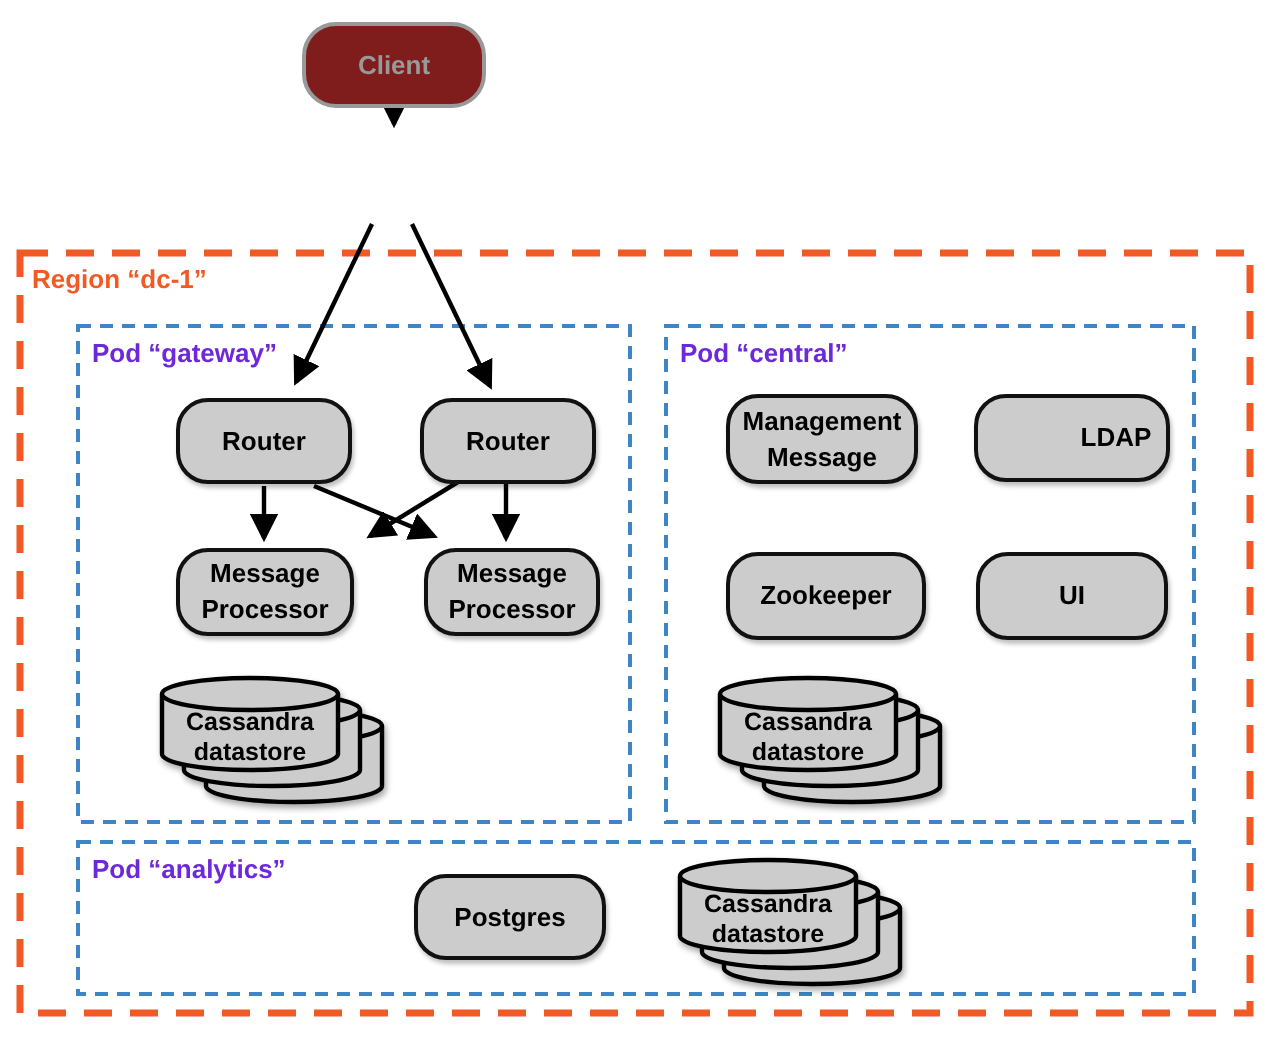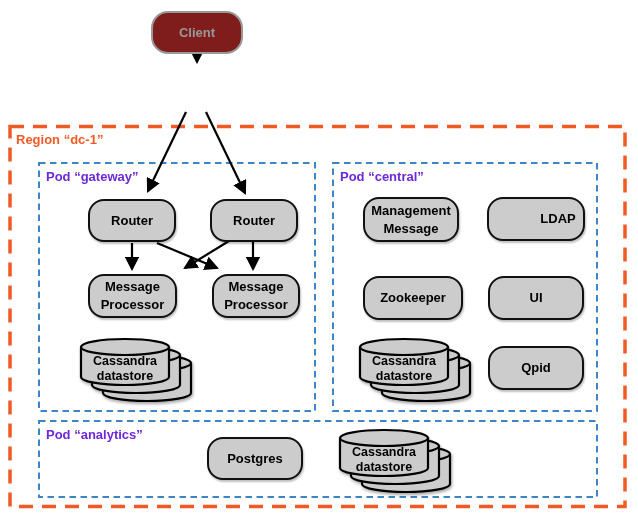--- a/index.html
+++ b/index.html
@@ -87,23 +87,20 @@
   </div>
   <div class="node" style="left:487px;top:197px;width:98px;height:44px;padding-left:44px;">
     <span>LDAP</span>
   </div>
   <div class="node" style="left:363px;top:276px;width:100px;height:44px;">
     <span>Zookeeper</span>
   </div>
   <div class="node" style="left:488px;top:276px;width:96px;height:44px;">
     <span>UI</span>
   </div>
-  <div class="node" style="left:488px;top:346px;width:96px;height:44px;">
-    <span>Qpid</span>
-  </div>
 
   <div class="node" style="left:207px;top:437px;width:96px;height:43px;align-items:center;">
     <span>Postgres</span>
   </div>
 
   <svg class="stack" style="left:79px;top:337px;" width="118" height="68" viewBox="0 0 118 68">
     <g>
       <g transform="translate(22,16)">
           <path d="M2 10 v30 a44 8 0 0 0 88 0 v-30"></path>
           <ellipse cx="46" cy="10" rx="44" ry="8"></ellipse>

